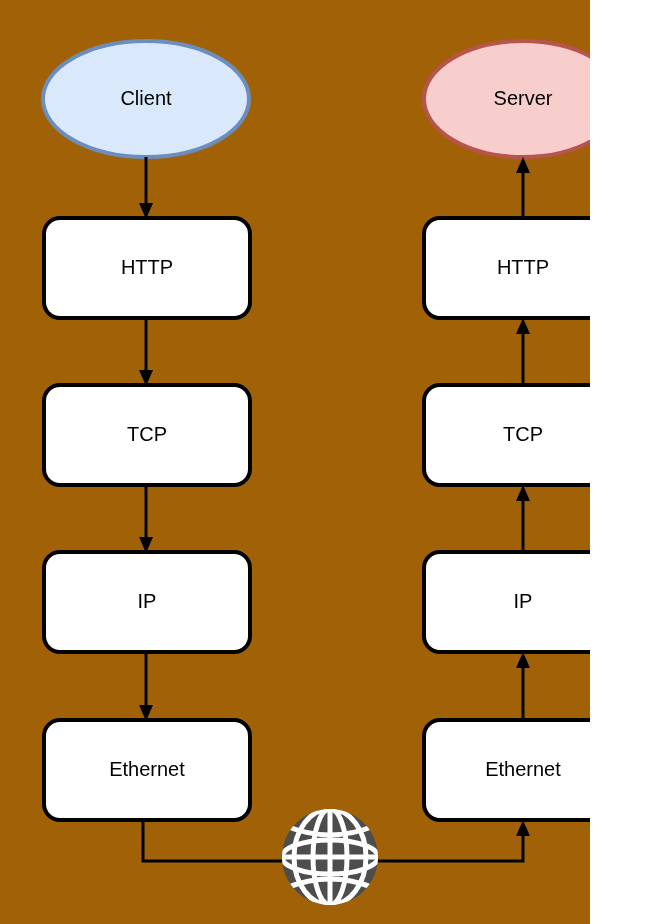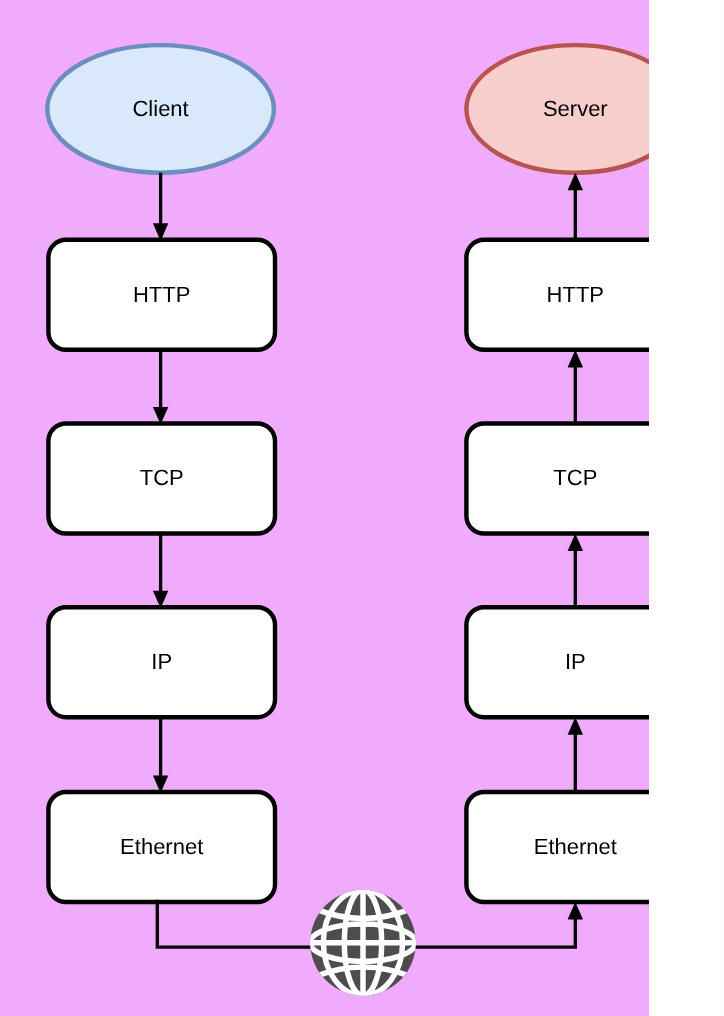--- a/index.html
+++ b/index.html
@@ -8,21 +8,21 @@
     padding: 0;
     background: #ffffff;
   }
   body {
     font-family: "Liberation Sans", sans-serif;
   }
   #diagram-canvas {
     position: relative;
     width: 590px;
     height: 924px;
-    background: #f0abfc;
+    background: #a16207;
     overflow: hidden;
   }
   #diagram-svg {
     position: absolute;
     top: 0;
     left: 0;
     width: 658px;
     height: 924px;
   }
   .node-label {

